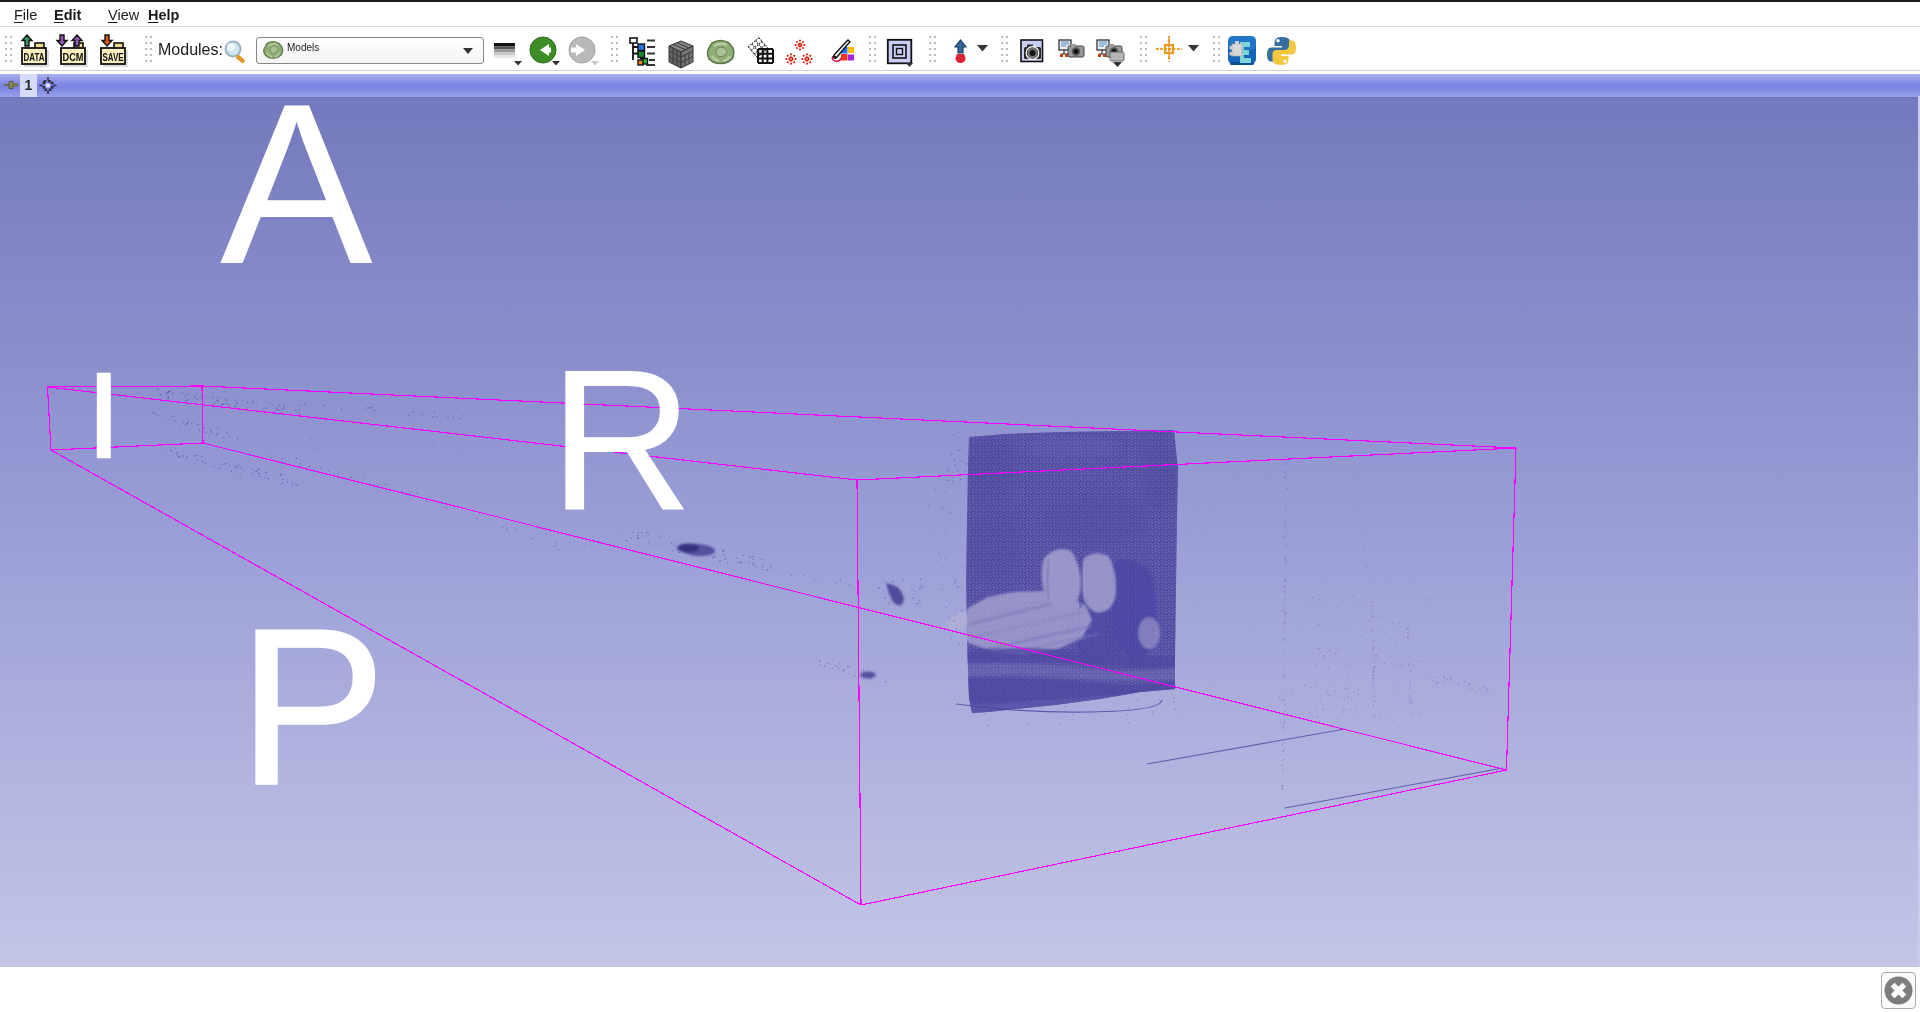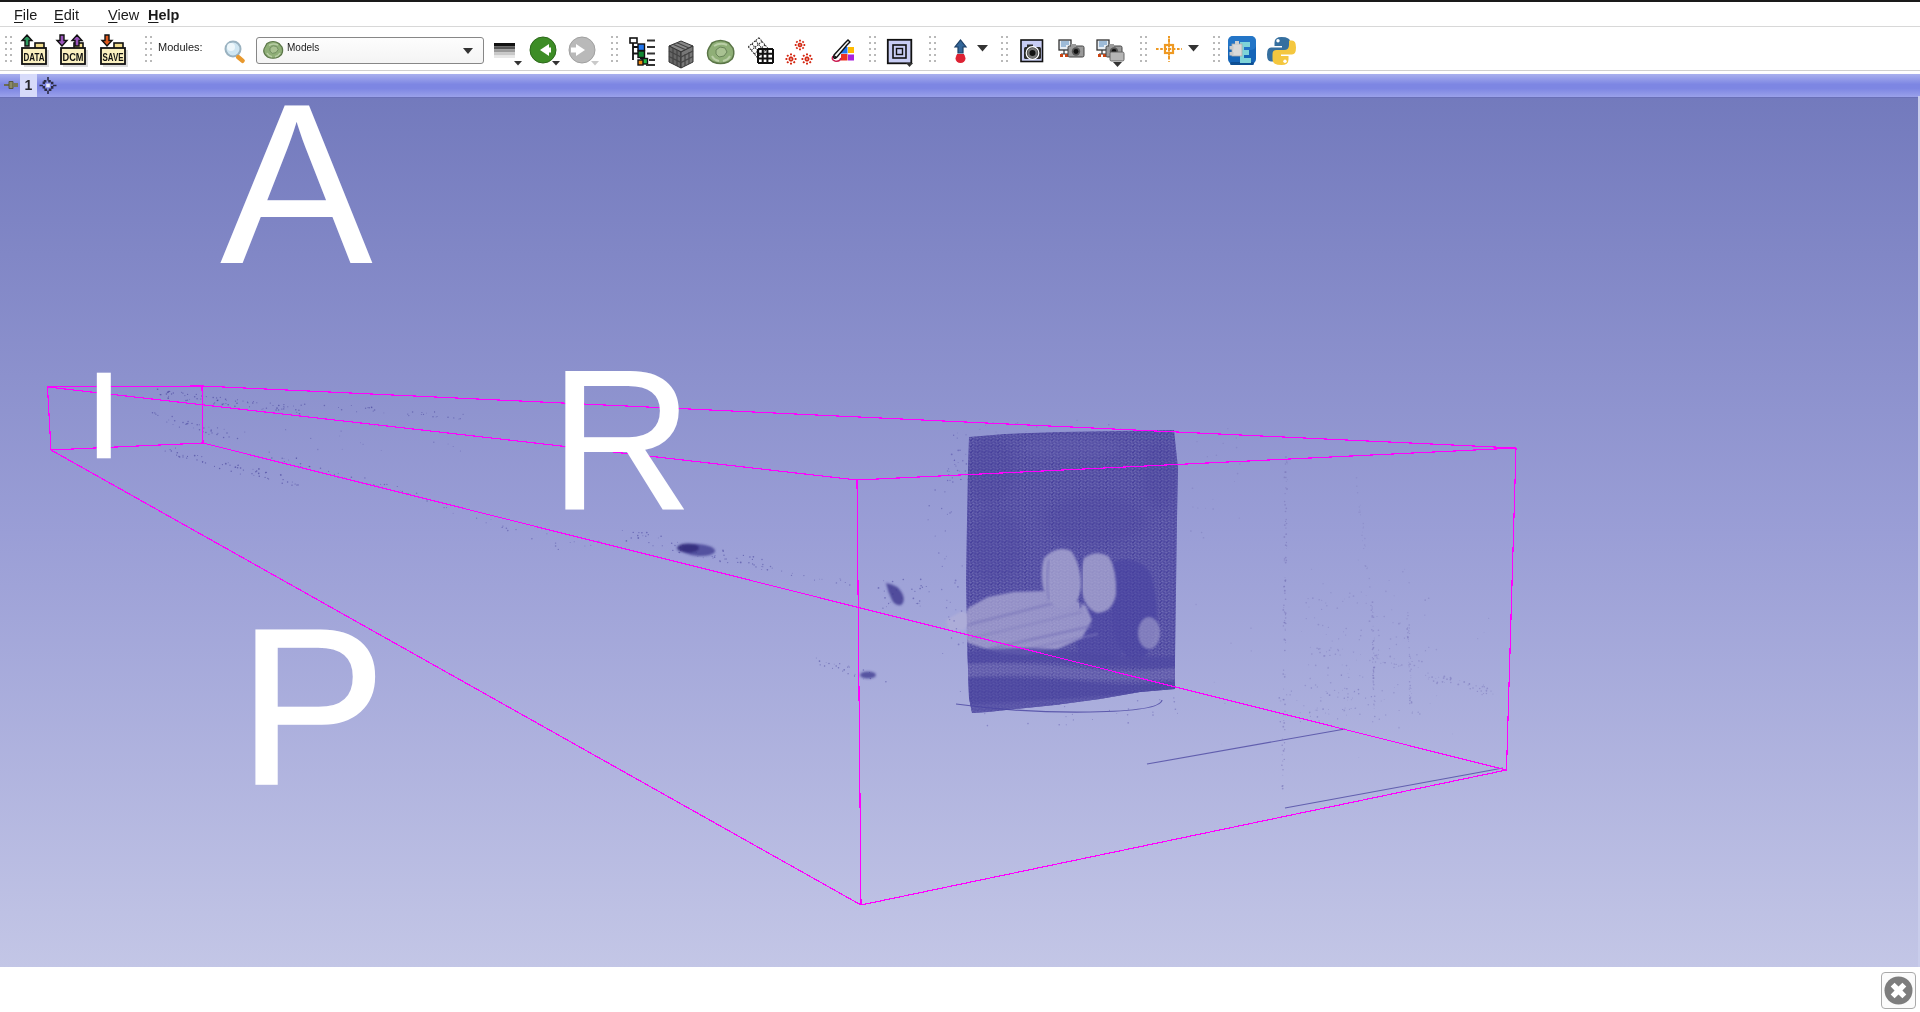--- a/index.html
+++ b/index.html
@@ -12,30 +12,30 @@
   #vcbar{position:absolute;left:0;top:73px;width:1920px;height:23px;
     background:linear-gradient(to bottom,#a9b0ee 0%,#7d86e3 45%,#7d86e3 62%,#9aa1ea 100%);
     border-top:1px solid #fdfdfe;border-bottom:1px solid #6a70b8;}
   #tab1{position:absolute;left:20px;top:0px;width:17px;height:23px;background:#d7dbfa;
     color:#26262b;font-size:14px;font-weight:bold;text-align:center;line-height:23px;}
   #view3d{position:absolute;left:0;top:98px;width:1920px;height:869px;
     background:linear-gradient(to bottom,#737abd 0%,#9a9ed6 50%,#c3c6e6 100%);}
   #botbar{position:absolute;left:0;top:967px;width:1920px;height:45px;background:#fff;}
   #xbtn{position:absolute;left:1881px;top:972px;width:35px;height:37px;background:#fbfbfb;
     border:1px solid #a9a9a9;border-radius:4px;box-sizing:border-box;}
-  #modlab{position:absolute;left:158px;top:14px;font-size:11px;color:#1a1a1a;}
+  #modlab{position:absolute;left:158px;top:14px;font-size:16px;color:#1a1a1a;}
   #modbox{position:absolute;left:256px;top:10px;width:228px;height:27px;background:linear-gradient(#fdfdfd,#f4f4f4);
     border:1px solid #878787;border-radius:3px;box-sizing:border-box;}
   #modbox .txt{position:absolute;left:30px;top:4px;font-size:10px;color:#1a1a1a;}
 </style></head>
 <body>
 <div style="position:absolute;left:0;top:0;width:1920px;height:2px;background:#1a1a1a;"></div>
 <div id="menubar">
   <div class="mitem" style="left:14px;"><span>F</span>ile</div>
-  <div class="mitem" style="left:54px;"><span>E</span>dit</div>
+  <div class="mitem" style="left:54px;font-weight:bold;"><span>E</span>dit</div>
   <div class="mitem" style="left:108px;"><span>V</span>iew</div>
   <div class="mitem" style="left:148px;font-weight:bold;"><span>H</span>elp</div>
 </div>
 <div id="mensep"></div>
 <div id="toolbar">
 <svg width="1920" height="43" viewBox="0 0 1920 43" style="position:absolute;left:0;top:0">
       <rect x="5" y="9" width="2" height="2" fill="#b9b9b9"></rect>
       <rect x="10" y="9" width="2" height="2" fill="#b9b9b9"></rect>
       <rect x="5" y="15" width="2" height="2" fill="#b9b9b9"></rect>
       <rect x="10" y="15" width="2" height="2" fill="#b9b9b9"></rect>

